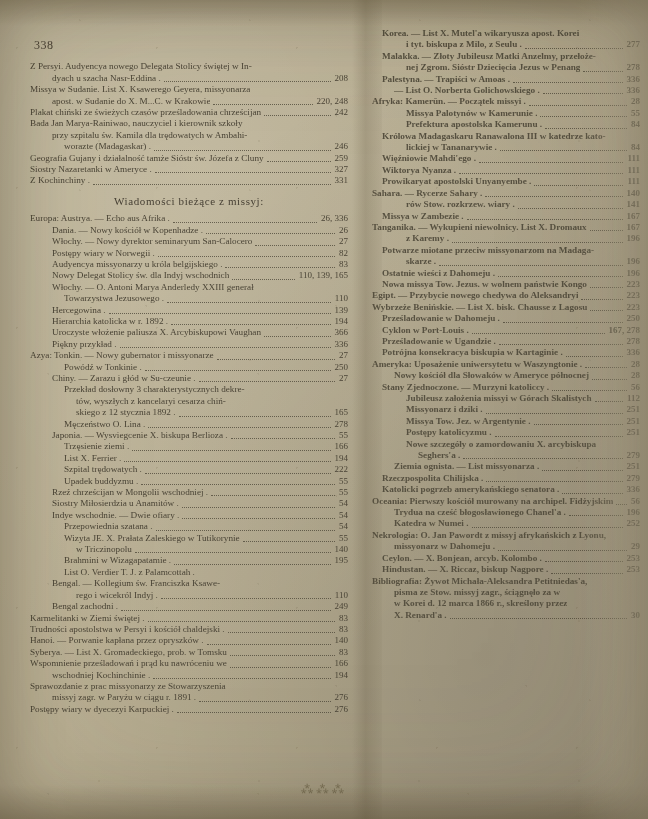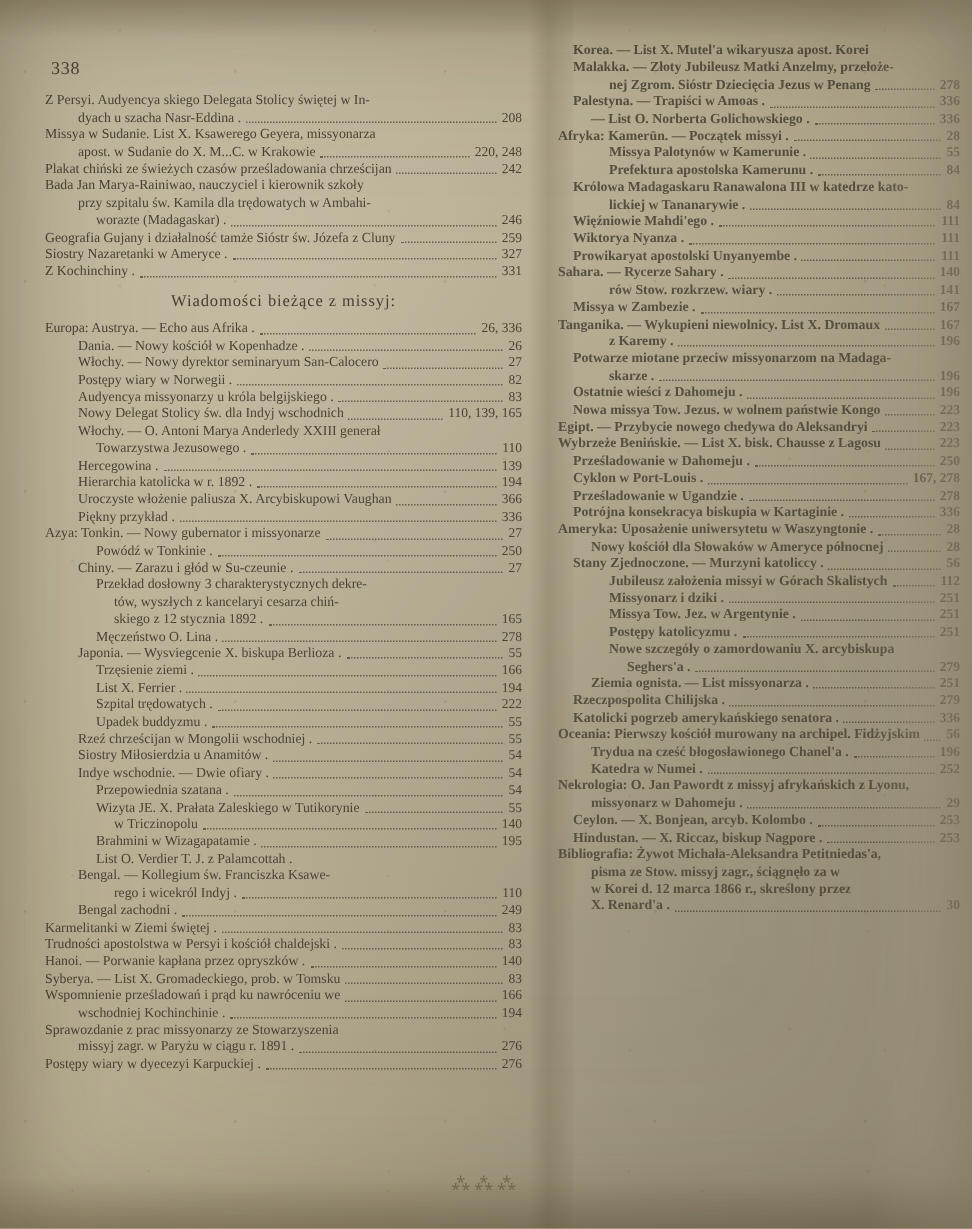--- a/index.html
+++ b/index.html
@@ -96,21 +96,21 @@
 </style>
 </head>
 <body>
 
 <div id="page">
 
   <div class="col" id="leftcol">
     <div class="folio">338</div>
     <div>
         <div class="entry i0">
-          <span class="t">Z Persyi. Audyencya skiego Delegata Stolicy świętej w In-</span>
+          <span class="t">Z Persyi. Audyencya nowego Delegata Stolicy świętej w In-</span>
         </div>
         <div class="entry i2">
           <span class="t">dyach u szacha Nasr-Eddina .</span>
           <span class="dots"></span>
           <span class="pg">208</span>
         </div>
         <div class="entry i0">
           <span class="t">Missya w Sudanie. List X. Ksawerego Geyera, missyonarza</span>
         </div>
         <div class="entry i2">
@@ -360,20 +360,25 @@
           <span class="dots"></span>
           <span class="pg">276</span>
         </div>
       </div>
   </div>
 
   <div class="col" id="rightcol">
     <div>
         <div class="entry i1">
           <span class="t">Korea. — List X. Mutel'a wikaryusza apost. Korei</span>
+        </div>
+        <div class="entry i3">
+          <span class="t">i tyt. biskupa z Milo, z Seulu .</span>
+          <span class="dots"></span>
+          <span class="pg">277</span>
         </div>
         <div class="entry i1">
           <span class="t">Malakka. — Złoty Jubileusz Matki Anzelmy, przełoże-</span>
         </div>
         <div class="entry i3">
           <span class="t">nej Zgrom. Sióstr Dziecięcia Jezus w Penang</span>
           <span class="dots"></span>
           <span class="pg">278</span>
         </div>
         <div class="entry i1">

